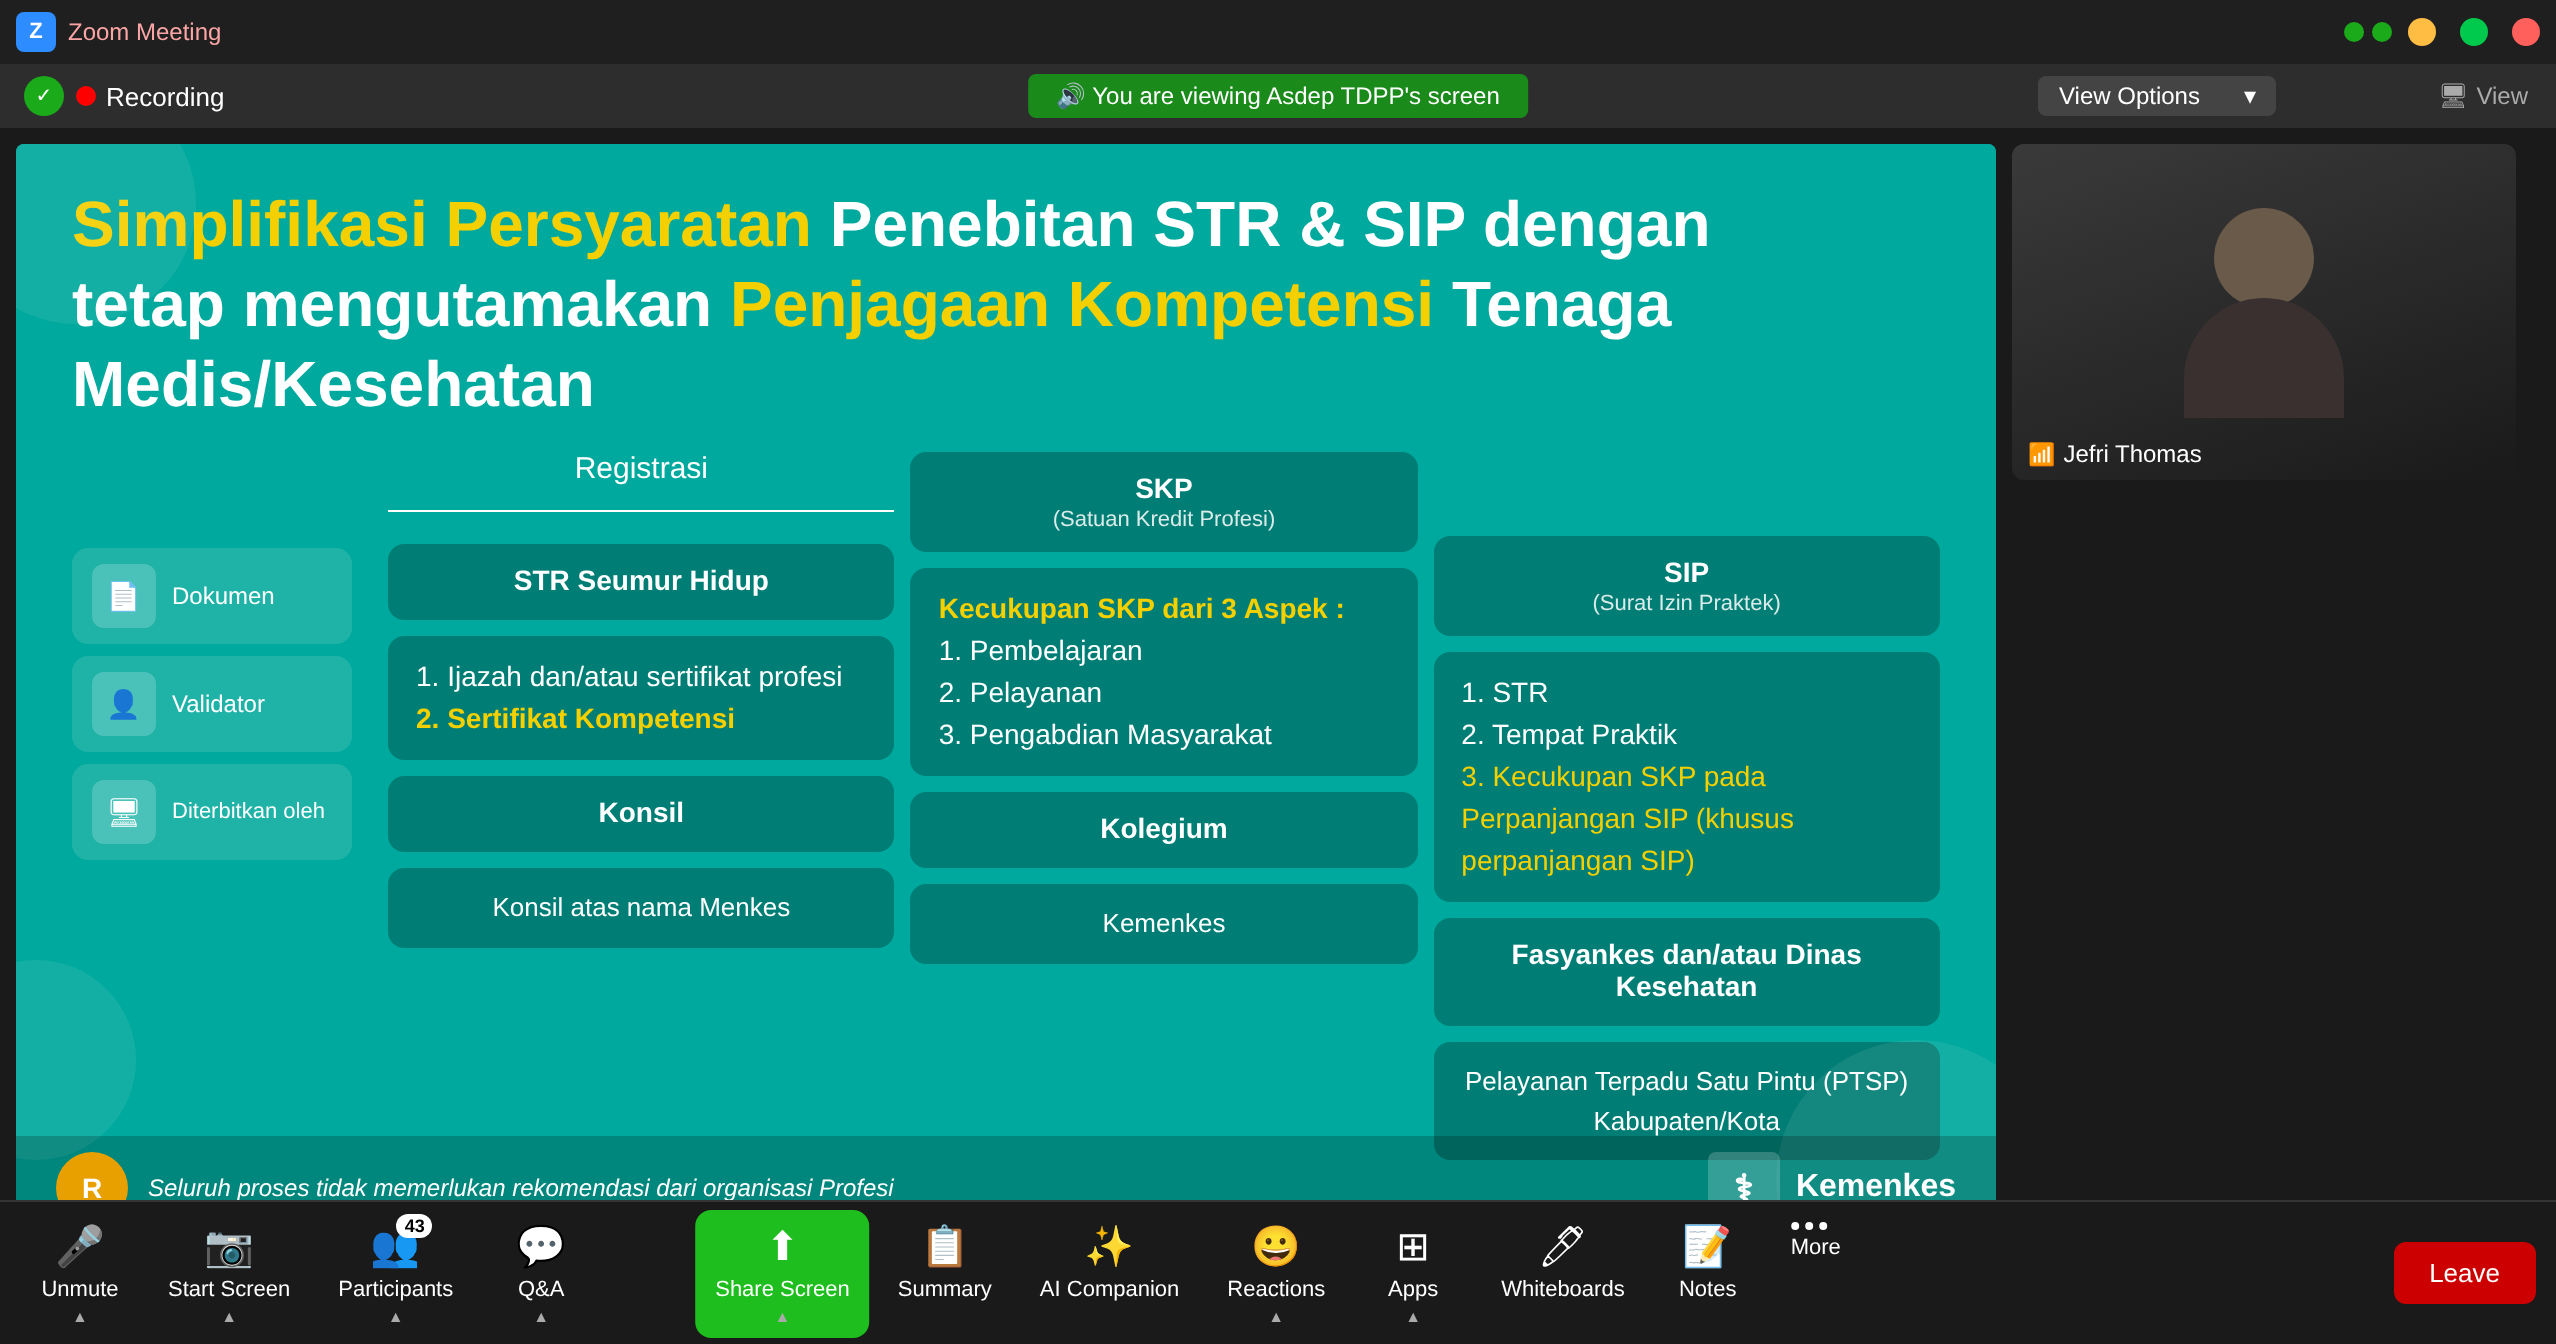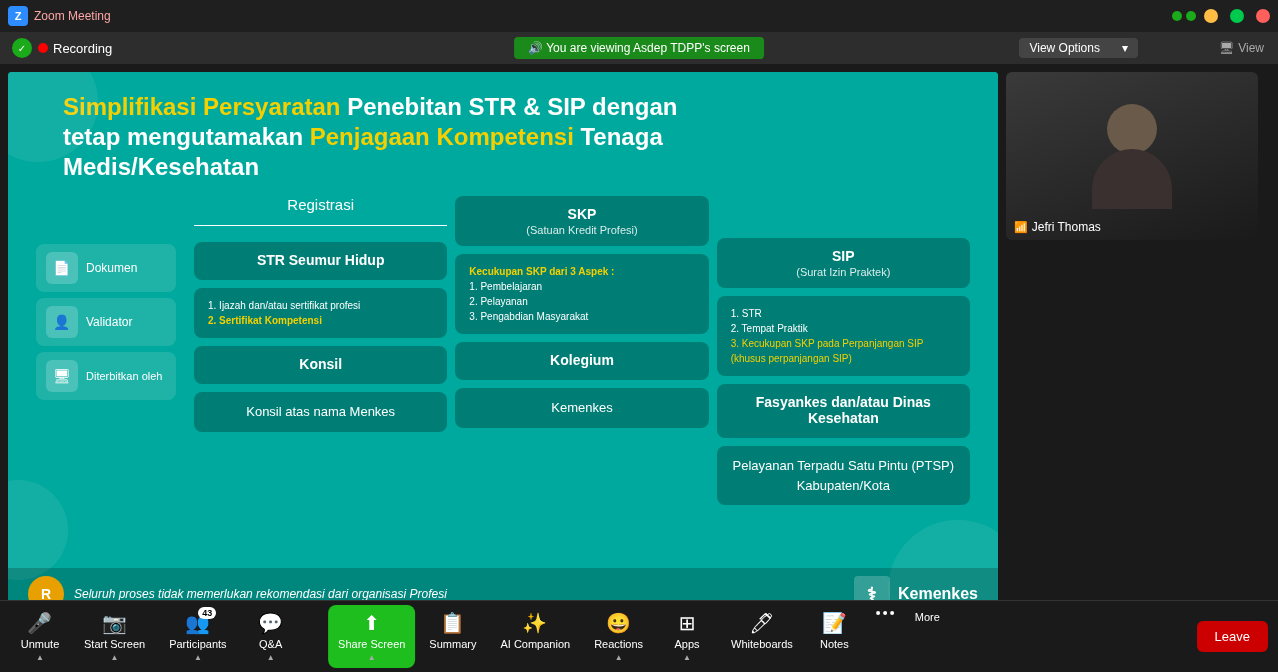--- a/index.html
+++ b/index.html
@@ -173,26 +173,25 @@
     }
     .deco-circle-bl {
       position: absolute;
       bottom: 40px; left: -40px;
       width: 100px; height: 100px;
       border-radius: 50%;
       background: rgba(255,255,255,0.08);
     }
 
     #slide-title {
-      font-size: 24px;
+      font-size: 32px;
       font-weight: bold;
       color: white;
       line-height: 1.25;
       margin-bottom: 14px;
-      margin-left: 27px;
     }
     #slide-title .highlight {
       color: #f5d000;
     }
 
     
     #icons-column {
       width: 150px;
       display: flex;
       flex-direction: column;
@@ -240,21 +239,21 @@
       font-weight: bold;
       text-align: center;
       margin-bottom: 2px;
     }
     .card-subtitle {
       font-size: 11px;
       text-align: center;
       color: rgba(255,255,255,0.85);
     }
     .card-body {
-      font-size: 10px;
+      font-size: 14px;
       color: white;
       line-height: 1.5;
     }
     .card-body .yellow { color: #f5d000; font-weight: bold; }
     .card-body .yellow-text { color: #f5d000; }
     .card-center {
       text-align: center;
       font-size: 13px;
       font-weight: 500;
     }
@@ -436,23 +435,23 @@
       color: white;
       border: none;
       border-radius: 6px;
       padding: 8px 18px;
       font-size: 13px;
       font-weight: normal;
       cursor: pointer;
     }
     .more-btn {
       display: flex;
-      flex-direction: row;
+      flex-direction: column;
       align-items: flex-start;
-      gap: 21px;
+      gap: 3px;
       padding: 6px 10px;
       cursor: pointer;
     }
     .more-dots {
       display: flex; gap: 3px;
     }
     .more-dot {
       width: 4px; height: 4px;
       background: white;
       border-radius: 50%;

